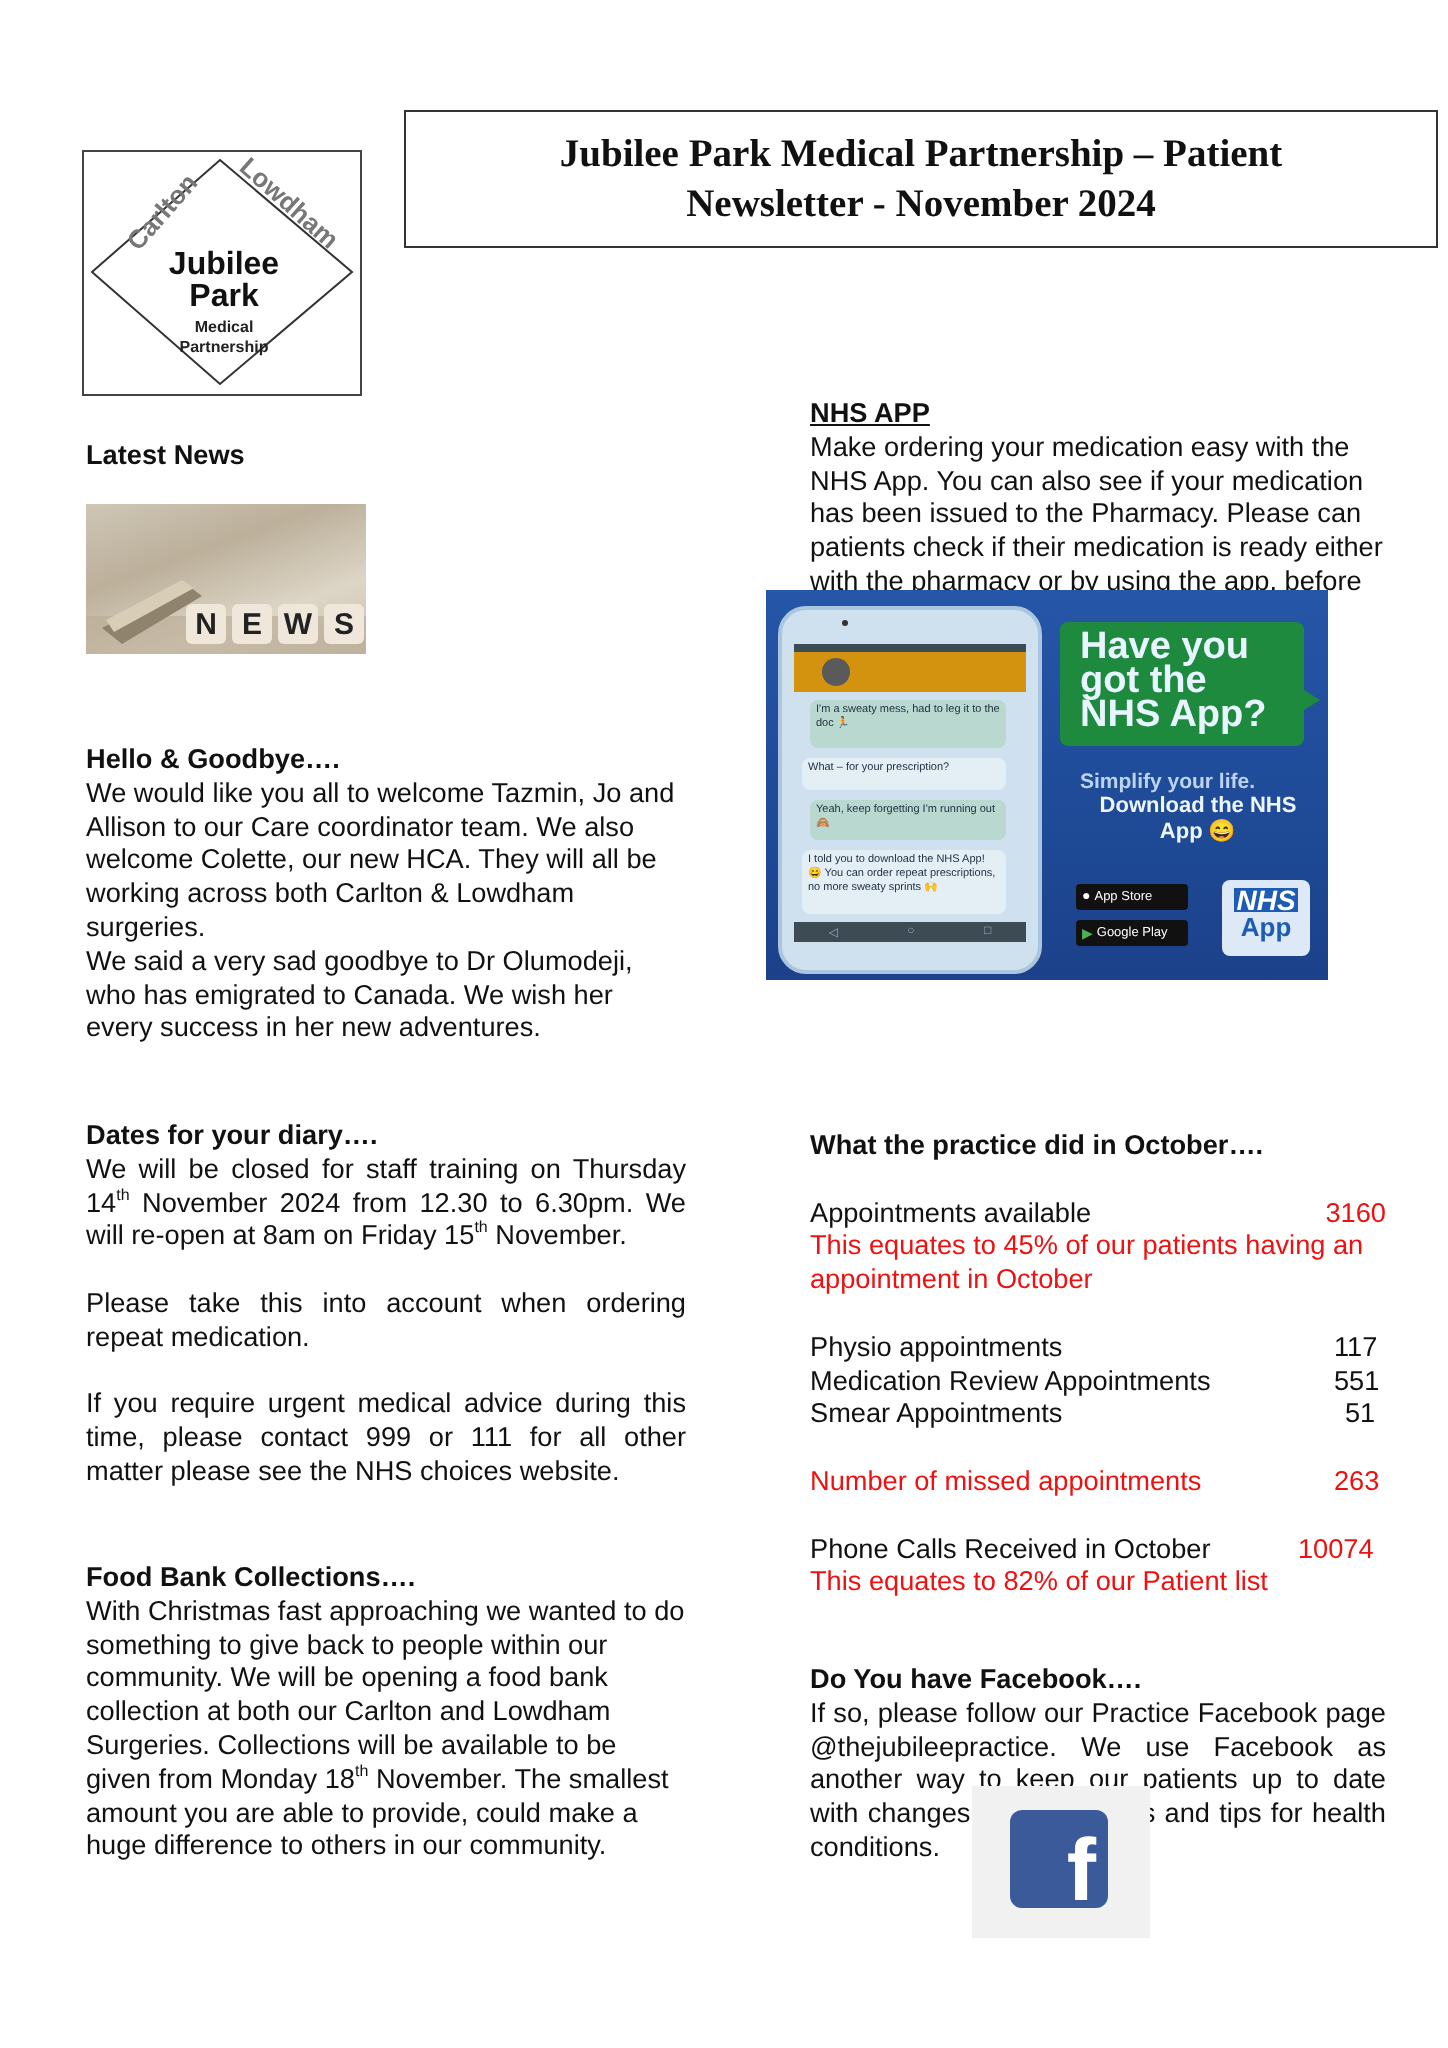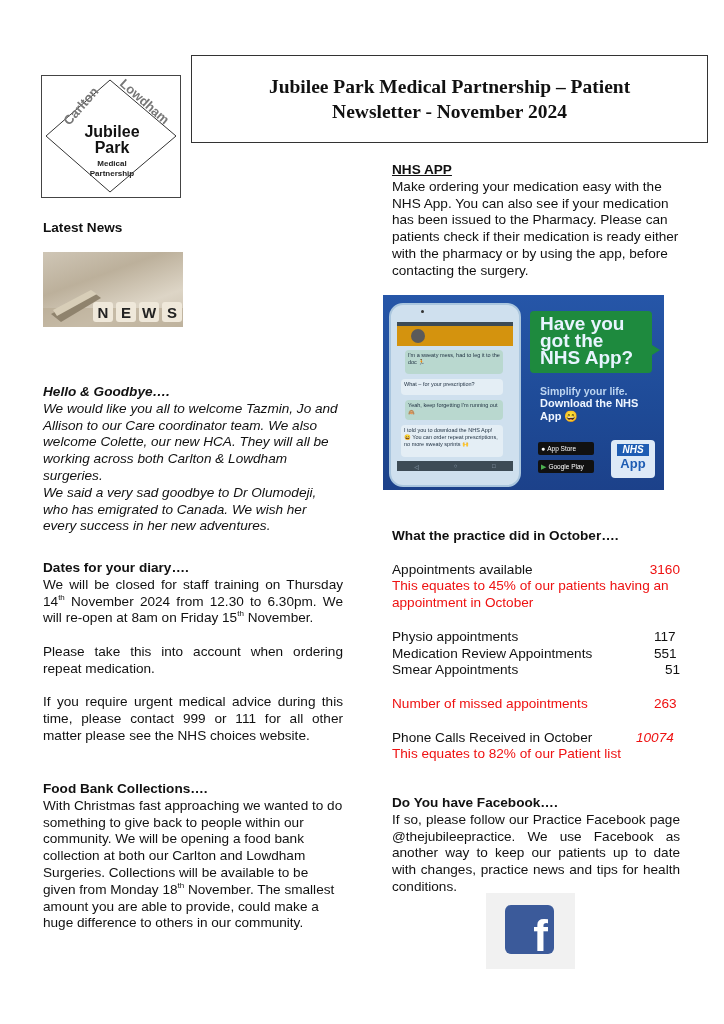--- a/index.html
+++ b/index.html
@@ -1,23 +1,23 @@
 <!DOCTYPE html>
 <html><head>
 <meta charset="utf-8">
 <style>
   html, body { margin: 0; padding: 0; background: #ffffff; }
   body { width: 724px; height: 1024px; position: relative; overflow: hidden; font-family: "Liberation Sans", sans-serif; color: #111; }
   .abs { position: absolute; }
   .logo-box { left: 41px; top: 75px; width: 140px; height: 123px; border: 1px solid #444; box-sizing: border-box; }
-  .title-box { left: 191px; top: 55px; width: 517px; height: 88px; border: 1.5px solid #333; box-sizing: border-box; display: flex; align-items: center; justify-content: center; text-align: center; }
+  .title-box { left: 202px; top: 55px; width: 517px; height: 69px; border: 1.5px solid #333; box-sizing: border-box; display: flex; align-items: center; justify-content: center; text-align: center; }
   .title-text { font-family: "Liberation Serif", serif; font-weight: bold; font-size: 19.5px; line-height: 25px; color: #111; }
   .col { font-size: 13.6px; line-height: 16.8px; }
   .left { left: 43px; width: 300px; }
-  .right { left: 392px; width: 288px; }
+  .right { left: 405px; width: 288px; margin-top: 37px; }
   .h { font-weight: bold; }
   .just { text-align: justify; }
   sup { font-size: 8px; line-height: 0; vertical-align: 6px; }
   .red { color: #ee1111; }
   .row { display: flex; justify-content: space-between; }
   .row .v { text-align: right; }
   .news-img { left: 43px; top: 252px; width: 140px; height: 75px; overflow: hidden; background: linear-gradient(160deg, #cfc6b6 0%, #bcb09b 35%, #ddd5c6 70%, #c9bfad 100%); }
   .nhs-banner { left: 383px; top: 295px; width: 281px; height: 195px; background: linear-gradient(180deg, #2656a8 0%, #1e4a96 60%, #1c418a 100%); overflow: hidden; }
   .fb-box { left: 486px; top: 893px; width: 89px; height: 76px; background: #f1f1f1; }
   .fb-icon { position: absolute; left: 19px; top: 12px; width: 49px; height: 49px; background: #3b5a9a; border-radius: 6px; }
@@ -61,21 +61,21 @@
     <polygon points="10,58 48,38 54,42 14,64" fill="#d8ceb8"></polygon>
   </svg>
   <div class="abs" style="left:50px;top:50px;display:flex;gap:3px;">
     <span style="width:20px;height:20px;background:#efe8da;border-radius:3px;display:flex;align-items:center;justify-content:center;font-weight:bold;font-size:15px;color:#222;">N</span>
     <span style="width:20px;height:20px;background:#efe8da;border-radius:3px;display:flex;align-items:center;justify-content:center;font-weight:bold;font-size:15px;color:#222;">E</span>
     <span style="width:20px;height:20px;background:#efe8da;border-radius:3px;display:flex;align-items:center;justify-content:center;font-weight:bold;font-size:15px;color:#222;">W</span>
     <span style="width:20px;height:20px;background:#efe8da;border-radius:3px;display:flex;align-items:center;justify-content:center;font-weight:bold;font-size:15px;color:#222;">S</span>
   </div>
 </div>
 
-<div class="abs col left" style="top:384px;font-style:italic;">
+<div class="abs col left" style="top:372px;">
   <div class="h">Hello &amp; Goodbye….</div>
   <div>We would like you all to welcome Tazmin, Jo and Allison to our Care coordinator team. We also welcome Colette, our new HCA. They will all be working across both Carlton &amp; Lowdham surgeries.</div>
   <div>We said a very sad goodbye to Dr Olumodeji, who has emigrated to Canada. We wish her every success in her new adventures.</div>
 </div>
 
 <div class="abs col left just" style="top:560px;">
   <div class="h">Dates for your diary….</div>
   <div><span>We will be closed for staff training on Thursday 14</span><sup>th</sup><span> November 2024 from 12.30 to 6.30pm. We will re-open at 8am on Friday 15</span><sup>th</sup><span> November.</span></div>
   <div style="height:16.8px;"></div>
   <div>Please take this into account when ordering repeat medication.</div>
@@ -110,33 +110,33 @@
       <span>○</span>
       <span>□</span>
     </div>
   </div>
 
   <div class="abs" style="left:147px;top:16px;width:122px;height:62px;background:#1e8a3e;border-radius:4px;padding:4px 10px;box-sizing:border-box;color:#e8f4ff;font-weight:bold;font-size:19px;line-height:17px;">
     <span>Have you got the NHS App?</span>
   </div>
   <div class="abs" style="left:269px;top:50px;width:0;height:0;border-top:5px solid transparent;border-bottom:5px solid transparent;border-left:8px solid #1e8a3e;"></div>
   <div class="abs" style="left:157px;top:90px;width:122px;color:#bcd4f0;font-size:10.5px;line-height:12px;font-weight:bold;">Simplify your life.</div>
-  <div class="abs" style="left:157px;top:102px;width:118px;color:#eef5ff;font-size:11px;line-height:12.5px;font-weight:bold;">Download the NHS App 😄</div>
+  <div class="abs" style="left:157px;top:102px;width:118px;color:#eef5ff;font-size:11px;line-height:12.5px;font-weight:bold;text-align:center;">Download the NHS App 😄</div>
 
   <div class="abs" style="left:155px;top:147px;width:56px;height:13px;background:#111;border-radius:2px;color:#fff;font-size:6.5px;display:flex;align-items:center;gap:2px;padding-left:3px;box-sizing:border-box;">
     <span style="font-size:7px;">●</span>
     <span>App Store</span>
   </div>
   <div class="abs" style="left:155px;top:165px;width:56px;height:13px;background:#111;border-radius:2px;color:#fff;font-size:6.5px;display:flex;align-items:center;gap:2px;padding-left:3px;box-sizing:border-box;">
     <span style="color:#4caf50;font-size:7px;">▶</span>
     <span>Google Play</span>
   </div>
 
   <div class="abs" style="left:228px;top:145px;width:44px;height:38px;background:#dde9f7;border-radius:4px;text-align:center;">
-    <div style="margin:4px auto 0;width:32px;background:#1e5cb3;color:#fff;font-weight:bold;font-style:italic;font-size:10px;line-height:12px;">NHS</div>
+    <div style="margin:4px auto 0;width:32px;background:#1e5cb3;color:#fff;font-weight:bold;font-style:italic;font-size:14px;line-height:12px;">NHS</div>
     <div style="color:#1e5cb3;font-weight:bold;font-size:13px;line-height:16px;">App</div>
   </div>
 </div>
 
 <div class="abs col right" style="top:528px;">
   <div class="h">What the practice did in October….</div>
   <div style="height:16.8px;"></div>
   <div class="row">
     <span>Appointments available</span>
     <span class="v red">3160</span>
@@ -146,31 +146,31 @@
   <div class="row">
     <span>Physio appointments</span>
     <span class="v" style="width:26px;text-align:left;">117</span>
   </div>
   <div class="row">
     <span>Medication Review Appointments</span>
     <span class="v" style="width:26px;text-align:left;">551</span>
   </div>
   <div class="row">
     <span>Smear Appointments</span>
-    <span class="v" style="width:26px;text-align:right;">51</span>
+    <span class="v" style="width:26px;text-align:center;">51</span>
   </div>
   <div style="height:16.8px;"></div>
   <div class="row red">
     <span>Number of missed appointments</span>
     <span class="v" style="width:26px;text-align:left;">263</span>
   </div>
   <div style="height:16.8px;"></div>
   <div class="row">
     <span>Phone Calls Received in October</span>
-    <span class="v red" style="width:44px;text-align:left;font-style:italic;">10074</span>
+    <span class="v red" style="width:44px;text-align:left;">10074</span>
   </div>
   <div class="red">This equates to 82% of our Patient list</div>
 </div>
 
 <div class="abs col right just" style="top:795px;">
   <div class="h">Do You have Facebook….</div>
   <div>If so, please follow our Practice Facebook page @thejubileepractice. We use Facebook as another way to keep our patients up to date with changes, practice news and tips for health conditions.</div>
 </div>
 
 <div class="abs fb-box">

